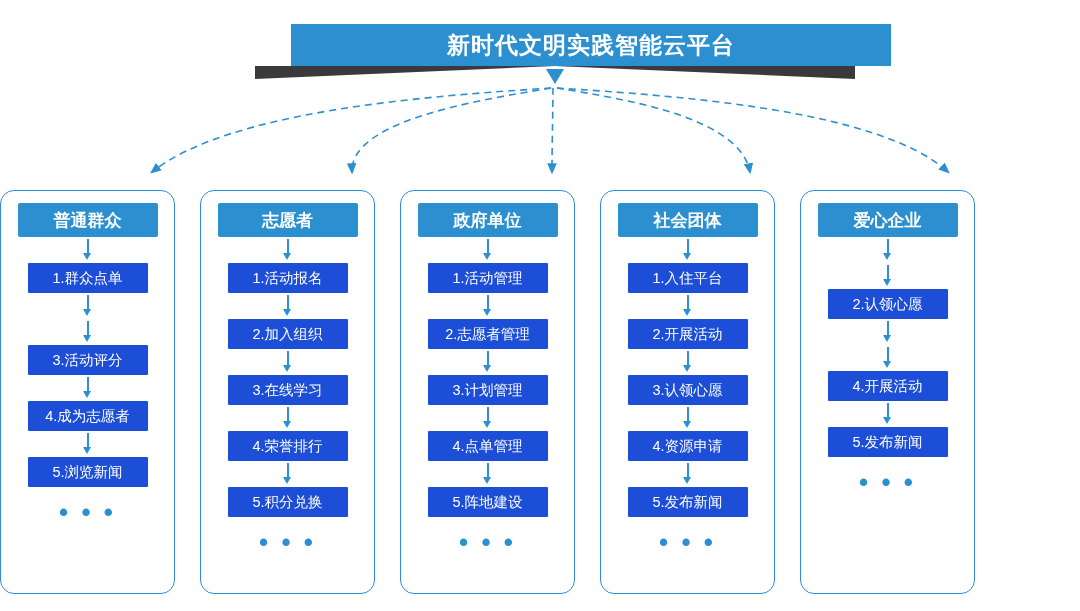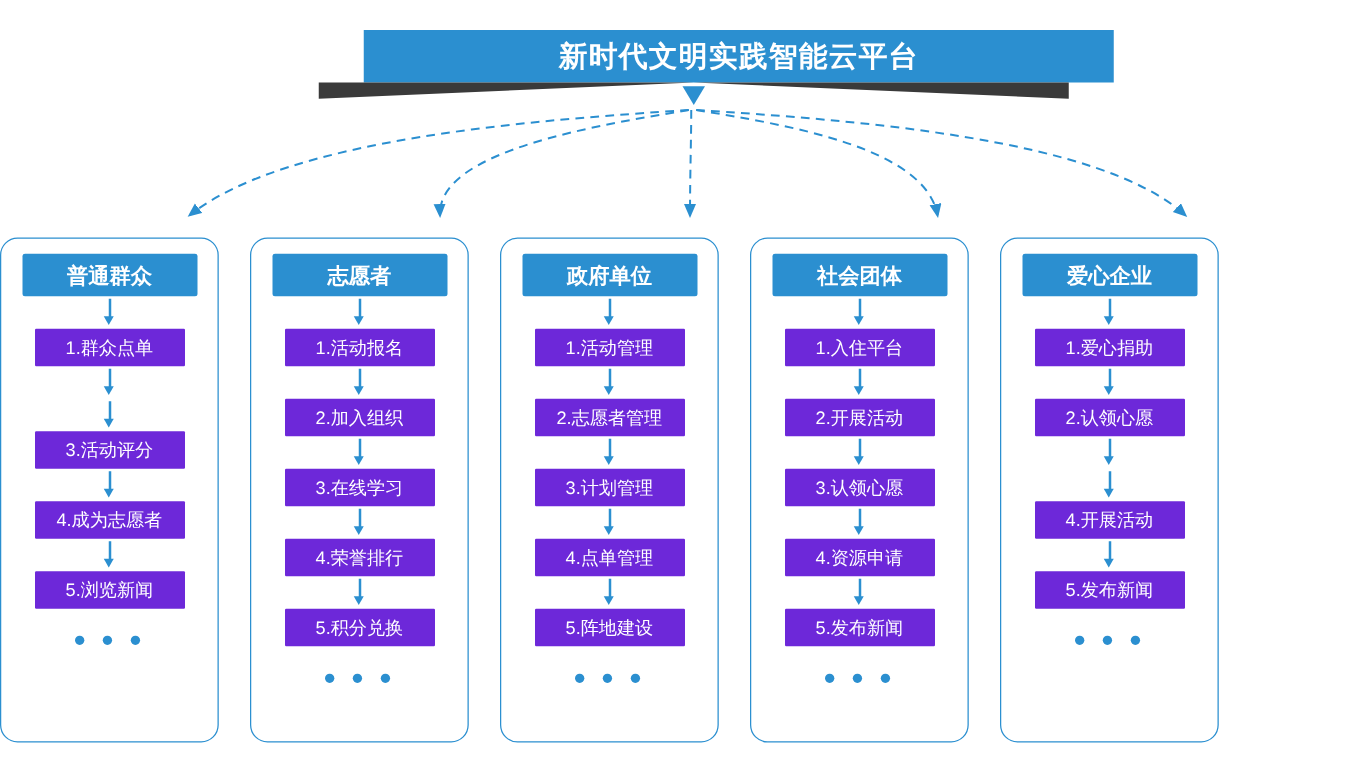--- a/index.html
+++ b/index.html
@@ -116,21 +116,21 @@
     top: 16px;
     width: 0;
     height: 0;
     border-left: 4.5px solid transparent;
     border-right: 4.5px solid transparent;
     border-top: 7px solid #2b8fd0;
   }
   .item {
     width: 120px;
     height: 30px;
-    background: #6d28d9;
+    background: #1d4ed8;
     color: #ffffff;
     font-size: 14.5px;
     display: flex;
     align-items: center;
     justify-content: center;
     border-radius: 1px;
   }
   .dots {
     color: #2b8fd0;
     font-size: 26px;
@@ -292,21 +292,20 @@
       <div class="item">5.发布新闻</div>
       <div class="dots">• • •</div>
     </div>
 
     <div class="column">
       <div class="col-header">爱心企业</div>
       <div class="connector">
           <div class="line"></div>
           <div class="head"></div>
         </div>
-      <div class="item">1.爱心捐助</div>
       <div class="connector">
           <div class="line"></div>
           <div class="head"></div>
         </div>
       <div class="item">2.认领心愿</div>
       <div class="connector">
           <div class="line"></div>
           <div class="head"></div>
         </div>
       <div class="connector">

